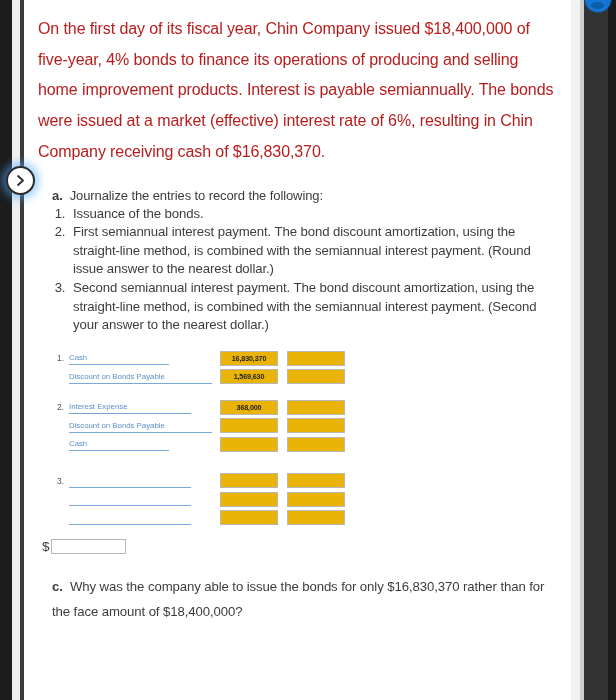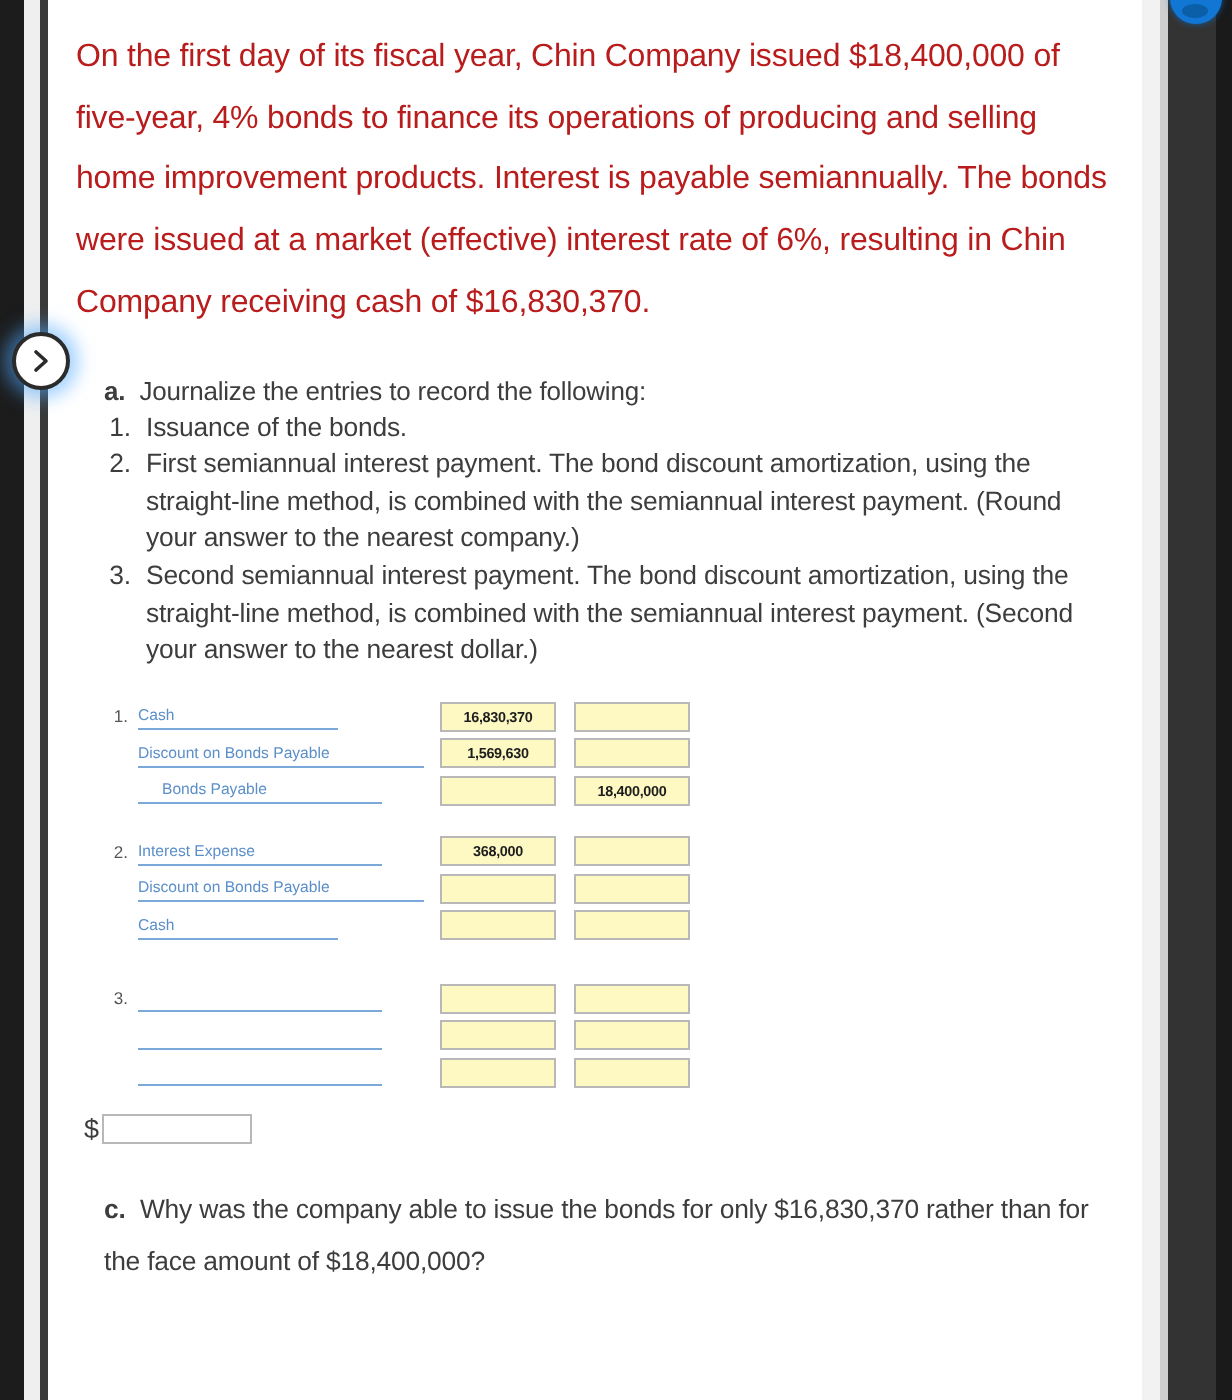--- a/index.html
+++ b/index.html
@@ -176,21 +176,21 @@
   .jlabel.indent { padding-left: 12px; }
   .jlabel.w-short { width: 100px; }
   .jlabel.w-mid   { width: 122px; }
   .jlabel.w-wide  { width: 143px; }
 
   .jspace { flex: 0 0 auto; }
 
   .cell {
     width: 58px; height: 15px;
     border: 1px solid #b8b8b8;
-    background: #fef9c3;
+    background: #eab308;
     font-size: 7.2px;
     font-weight: bold;
     color: #1d1d1d;
     display: flex;
     align-items: center;
     justify-content: center;
     margin-right: 9px;
     letter-spacing: -0.15px;
   }
   .cell:last-child { margin-right: 0; }
@@ -240,47 +240,40 @@
 
     <p class="intro">On the first day of its fiscal year, Chin Company issued $18,400,000 of five-year, 4% bonds to finance its operations of producing and selling home improvement products. Interest is payable semiannually. The bonds were issued at a market (effective) interest rate of 6%, resulting in Chin Company receiving cash of $16,830,370.</p>
 
     <div class="part-a">
       <b>a.</b>&nbsp;
       <span>Journalize the entries to record the following:</span>
     </div>
 
     <ol class="reqs">
       <li>Issuance of the bonds.</li>
-      <li>First semiannual interest payment. The bond discount amortization, using the straight-line method, is combined with the semiannual interest payment. (Round your answer to the nearest company.)</li>
+      <li>First semiannual interest payment. The bond discount amortization, using the straight-line method, is combined with the semiannual interest payment. (Round issue answer to the nearest dollar.)</li>
       <li>Second semiannual interest payment. The bond discount amortization, using the straight-line method, is combined with the semiannual interest payment. (Second your answer to the nearest dollar.)</li>
     </ol>
 
 
     <div class="journal">
 
       <div class="jrow">
         <div class="jnum">1.</div>
         <div class="jlabel w-short">Cash</div>
         <div class="jspace" style="width:51px"></div>
         <div class="cell">16,830,370</div>
         <div class="cell"></div>
       </div>
       <div class="jrow">
         <div class="jnum"></div>
         <div class="jlabel w-wide">Discount on Bonds Payable</div>
         <div class="jspace" style="width:8px"></div>
         <div class="cell">1,569,630</div>
         <div class="cell"></div>
-      </div>
-      <div class="jrow">
-        <div class="jnum"></div>
-        <div class="jlabel w-mid indent">Bonds Payable</div>
-        <div class="jspace" style="width:29px"></div>
-        <div class="cell"></div>
-        <div class="cell">18,400,000</div>
       </div>
 
       <div class="jrow gap"></div>
 
       <div class="jrow">
         <div class="jnum">2.</div>
         <div class="jlabel w-mid">Interest Expense</div>
         <div class="jspace" style="width:29px"></div>
         <div class="cell">368,000</div>
         <div class="cell"></div>

